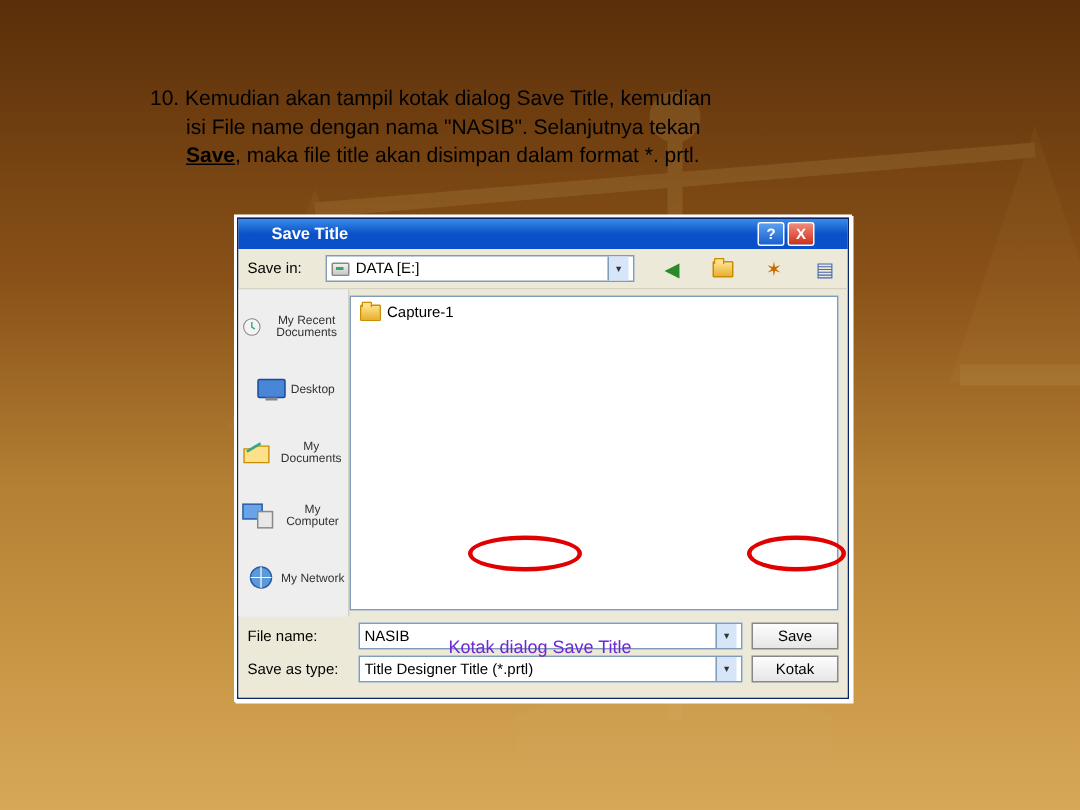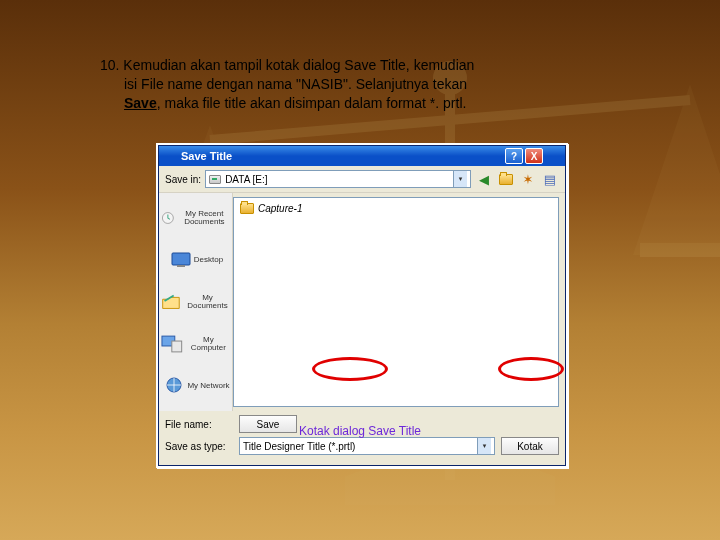--- a/index.html
+++ b/index.html
@@ -61,21 +61,21 @@
     border-radius: 2px;
     display: flex; align-items: center; justify-content: center;
     font-weight: bold; font-size: 10px;
   }
   .titlebar .help { background: linear-gradient(to bottom,#5aa0ef,#1a60d0); }
   .titlebar .close { background: linear-gradient(to bottom,#f08b7c,#d03018); }
   .toolbar {
     display: flex;
     align-items: center;
     padding: 4px 6px;
-    gap: 4px;
+    gap: 16px;
     background: #ece9d8;
     border-bottom: 1px solid #d6d2c4;
   }
   .toolbar label { font-size: 10px; }
   .toolbar .savein {
     flex: 1;
     height: 18px;
     background: #fff;
     border: 1px solid #7f9db9;
     font-size: 10px;
@@ -107,21 +107,21 @@
   .place .picon { width: 26px; height: 22px; margin-bottom: 1px; }
   .filepane {
     flex: 1;
     background: #fff;
     border: 1px solid #7f9db9;
     margin: 4px 6px 4px 0;
     padding: 4px;
     min-height: 154px;
     overflow: hidden;
   }
-  .folder-item { display: flex; align-items: center; gap: 4px; font-size: 10px; padding: 1px 2px; font-style: italic; }
+  .folder-item { display: flex; align-items: center; gap: 4px; font-size: 10px; padding: 1px 2px; }
   .folder-icon{width:14px;height:11px;background:linear-gradient(to bottom,#ffe08a,#e8b030);border:1px solid #c89000;border-radius:1px;position:relative;}
   .folder-icon::before{content:"";position:absolute;top:-3px;left:0;width:5px;height:3px;background:#ffe08a;border:1px solid #c89000;border-bottom:none;border-radius:1px 1px 0 0;}
   .bottom {
     padding: 4px 6px 6px;
     background: #ece9d8;
   }
   .row { display: flex; align-items: center; margin-bottom: 4px; gap: 6px; }
   .row .lbl { width: 68px; font-size: 10px; text-align:left; }
   .row .field {
     flex: 1; height: 18px; background: #fff; border: 1px solid #7f9db9;
@@ -231,20 +231,24 @@
       <div class="filepane">
         <div class="folder-item">
           <span class="folder-icon"></span>
           <span>Capture-1</span>
         </div>
       </div>
     </div>
     <div class="bottom">
       <div class="row">
         <span class="lbl">File name:</span>
+        <div class="field ddfield">
+          <span>NASIB</span>
+          <span class="dd-arrow" style="margin-left:auto">▾</span>
+        </div>
         <div class="btn">Save</div>
       </div>
       <div class="row">
         <span class="lbl">Save as type:</span>
         <div class="field ddfield">
           <span style="white-space:nowrap;overflow:hidden;text-overflow:ellipsis;flex:1">Title Designer Title (*.prtl)</span>
           <span class="dd-arrow">▾</span>
         </div>
         <div class="btn">Kotak</div>
       </div>

